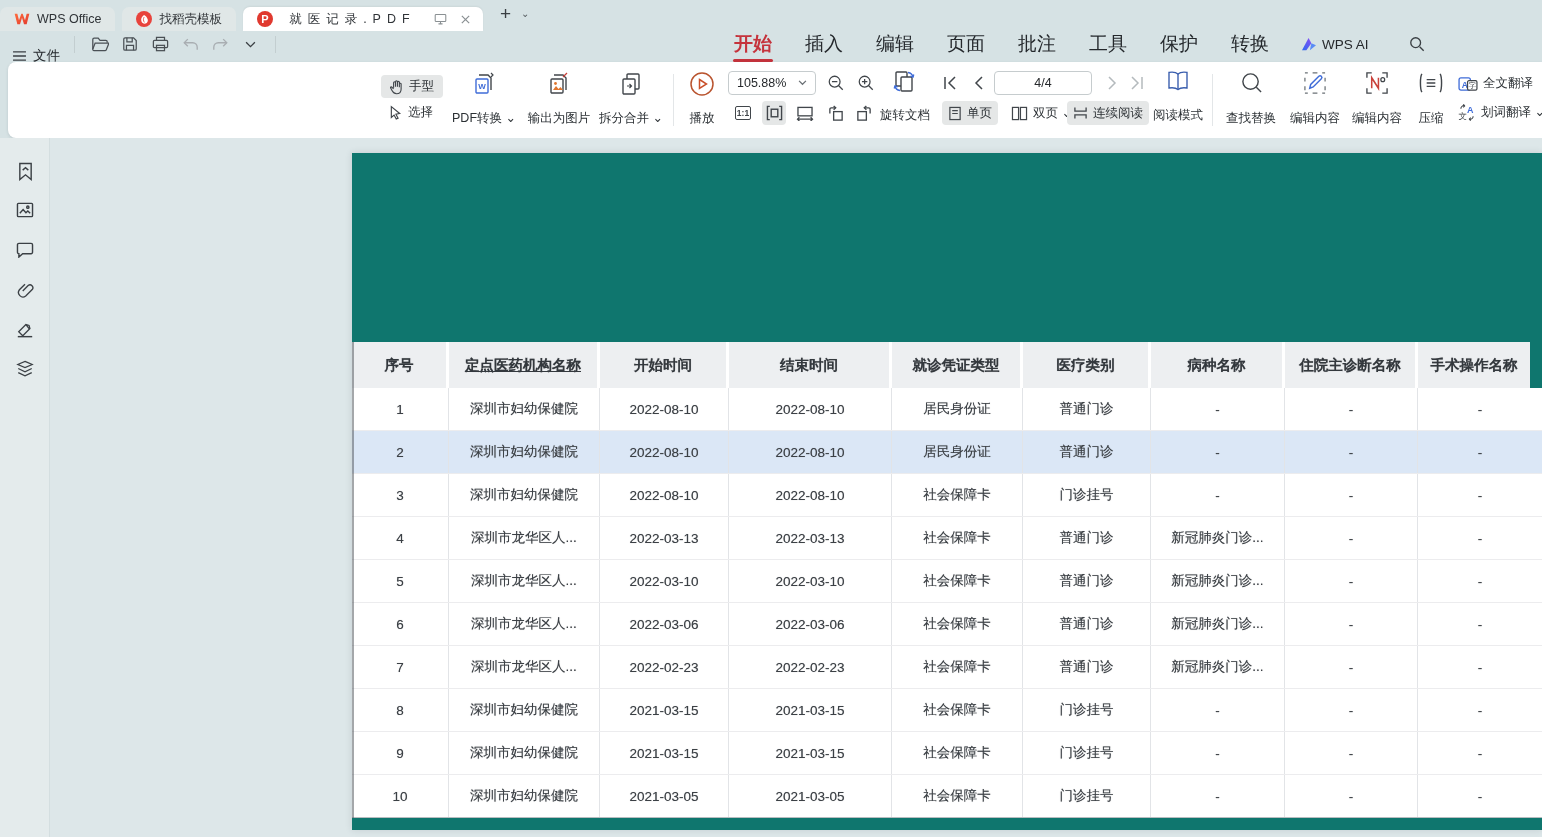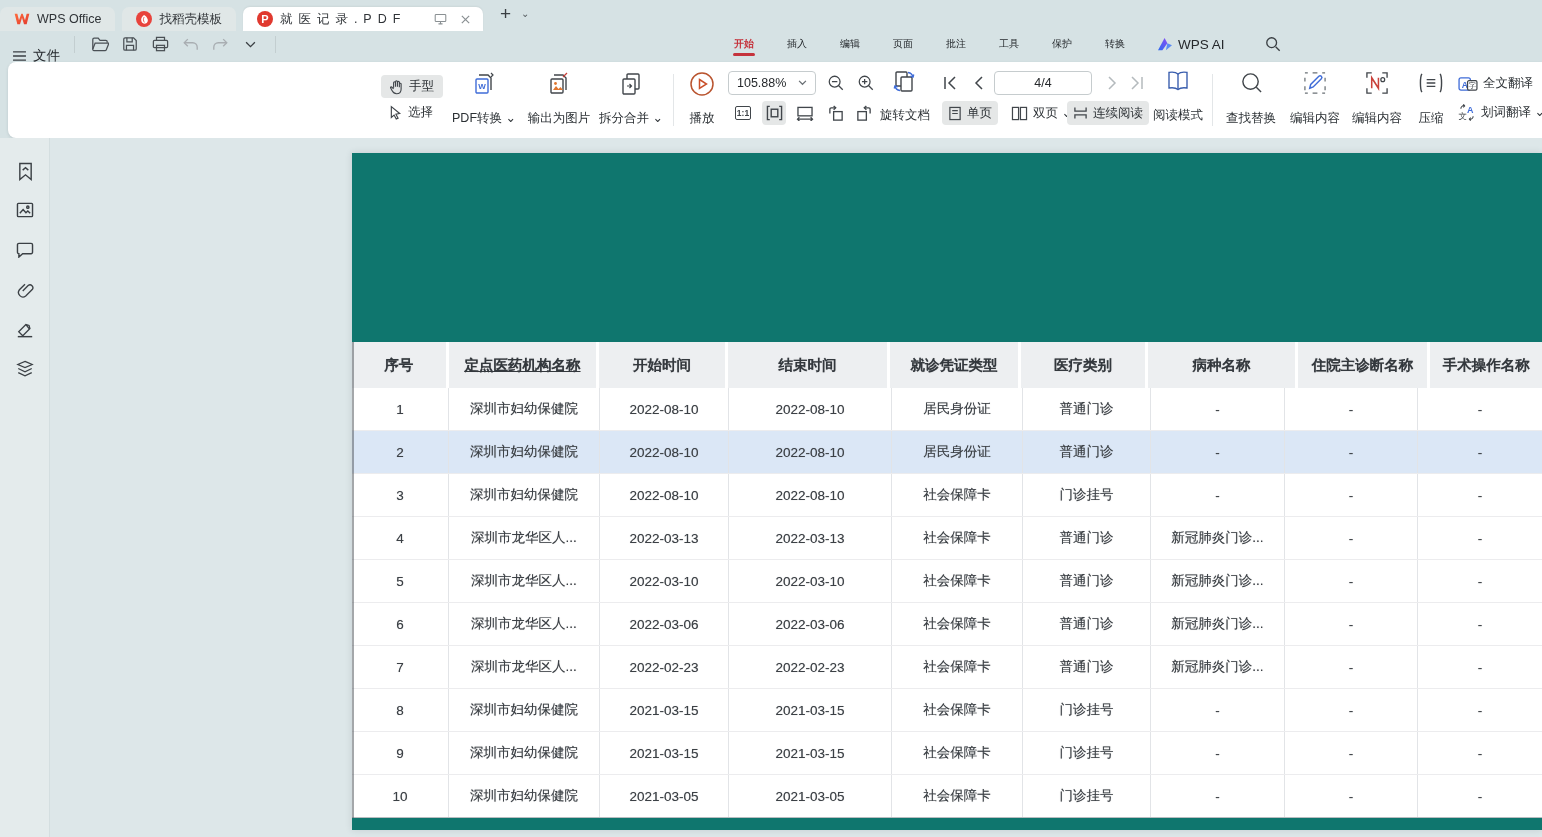--- a/index.html
+++ b/index.html
@@ -6,38 +6,38 @@
   html,body { width:1542px; height:837px; overflow:hidden; }
   body { font-family:"Liberation Sans","DejaVu Sans",sans-serif; color:#26292c; background:#d6e2e4; }
   #app { position:relative; width:1542px; height:837px; background:#d6e2e4; }
 
   
   .tabbar { position:absolute; left:0; top:0; width:100%; height:26px; display:flex; align-items:stretch; }
   .tab { display:flex; align-items:center; gap:7px; padding:12px 14px; font-size:12.5px; color:#2f3337;
          background:#e0e7e7; border-radius:7px 7px 0 0; margin-right:7px;margin-top:7px; }
   .tab.first { margin-left:0; }
   .tab.active { background:#ffffff; padding-right:8px; box-shadow:0 -1px 2px rgba(0,0,0,.05); width:240px; }
-  .doc-title { letter-spacing:6px; white-space:nowrap; overflow:hidden; flex:1; }
+  .doc-title { letter-spacing:6px; white-space:nowrap; overflow:hidden; flex:1;text-align:center; }
   .tab-btn { display:flex; align-items:center; justify-content:center; width:18px; height:18px; border-radius:3px; color:#8a9093; }
   .newtab { display:flex; align-items:center; gap:10px; margin-left:10px; color:#3a3f43; }
   .plus { font-size:19px; line-height:1; font-weight:400; }
   .chev { font-size:10px; color:#555b5f; }
   .badge { width:16px; height:16px; border-radius:4px; display:flex; align-items:center; justify-content:center; flex:0 0 auto; }
   .badge.pdf { background:#e0392f; color:#fff; font-size:11px; font-weight:700; border-radius:8px; }
   .badge.docer { background:#e8433c; border-radius:8px; }
 
   
   .menubar { position:absolute; left:0; top:26px; width:100%; height:36px; display:flex; align-items:center; }
   .mb-left { display:flex; align-items:center; gap:8px; padding-left:12px; }
   .file-btn { display:flex; align-items:center; gap:6px; font-size:13.5px; color:#24282c;margin-top:24px; }
   .vdiv { width:1px; height:17px; background:#c3ced0; margin:0 6px; }
   .qicon { width:22px; height:22px; display:flex; align-items:center; justify-content:center; border-radius:4px; color:#4a5055; }
   .qicon.dis { color:#a9aeb2; }
   .menus { position:absolute; left:733px; top:0; height:36px; display:flex; align-items:center; gap:31px; }
-  .menu-item { position:relative; font-size:10px; color:#24282c; padding:7px 1px; white-space:nowrap; }
+  .menu-item { position:relative; font-size:19px; color:#24282c; padding:7px 1px; white-space:nowrap; }
   .menu-item.active { color:#c5333c; font-weight:700; }
   .menu-item.active::after { content:""; position:absolute; left:0; right:0; bottom:2px; height:3px; background:#c5333c; border-radius:2px; }
   .wps-ai { display:flex; align-items:center; gap:5px; font-size:13.5px; }
 
   
   .ribbon { position:absolute; left:8px; top:62px; width:1534px; height:76px; background:#ffffff;
             border-radius:8px 0 0 8px; box-shadow:0 1px 3px rgba(70,90,95,.18); overflow:hidden; }
   .pillbtn { position:absolute; display:flex; align-items:center; gap:5px; font-size:12.5px; color:#2b3034;
              padding:2px 7px; border-radius:4px; height:23px; }
   .pillbtn.on { background:#e5e7e7; }
@@ -464,21 +464,21 @@
 
     <div class="page">
       <div class="ptable">
         <div class="thead">
             <div class="th" style="width: 97px;">序号</div>
             <div class="th" style="width: 151px; text-decoration: underline;">定点医药机构名称</div>
             <div class="th" style="width: 129px;">开始时间</div>
             <div class="th" style="width: 163px;">结束时间</div>
             <div class="th" style="width: 131px;">就诊凭证类型</div>
             <div class="th" style="width: 128px;">医疗类别</div>
-            <div class="th" style="width: 150px;">病种名称</div>
+            <div class="th" style="width: 134px;">病种名称</div>
             <div class="th" style="width: 133px;">住院主诊断名称</div>
             <div class="th" style="width: 112px;">手术操作名称</div>
           </div>
         <div>
             <div class="tr">
               <div class="td" style="width: 97px;">1</div>
               <div class="td" style="width: 151px;">深圳市妇幼保健院</div>
               <div class="td" style="width: 129px;">2022-08-10</div>
               <div class="td" style="width: 163px;">2022-08-10</div>
               <div class="td" style="width: 131px;">居民身份证</div>

